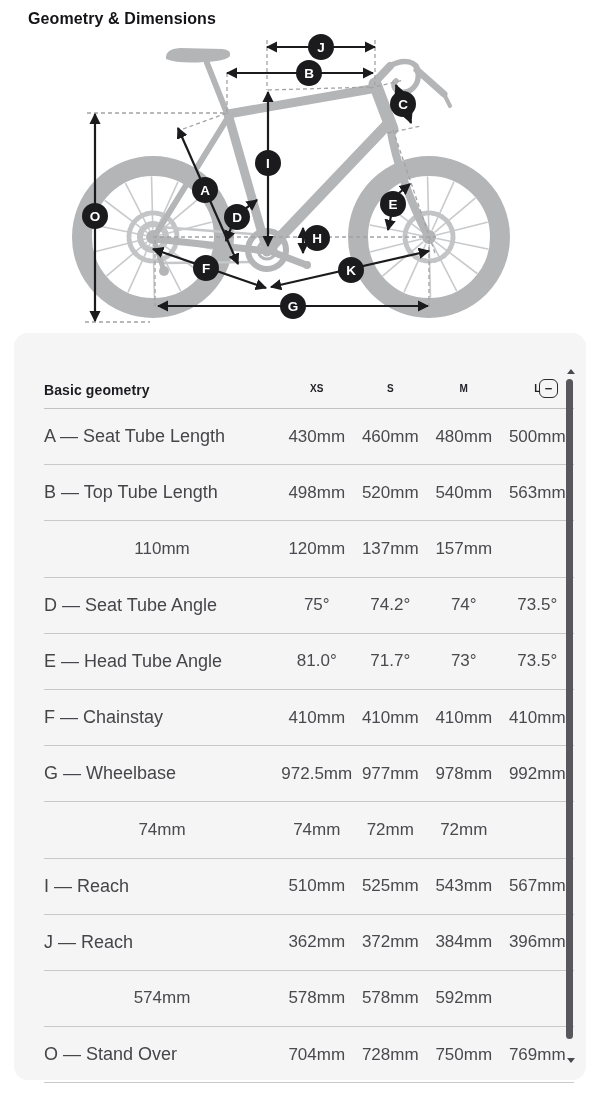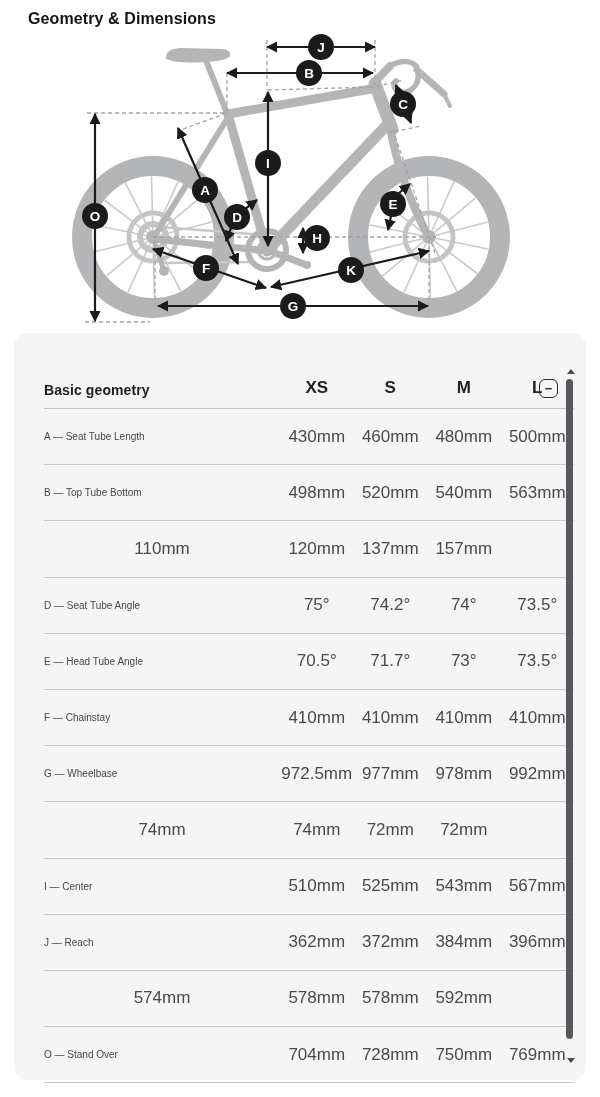--- a/index.html
+++ b/index.html
@@ -9,23 +9,23 @@
   .diagram{position:absolute;left:0;top:0;width:600px;height:335px;}
 
   .card{position:absolute;left:14px;top:333px;width:572px;height:747px;background:#f5f5f6;border-radius:14px;}
   .card-head{position:absolute;left:30px;right:28px;top:10px;display:flex;justify-content:space-between;align-items:center;margin-top:36px;}
   .card-title{font-size:14px;font-weight:bold;color:#1d1d21;letter-spacing:.1px;padding-top:2px;}
   .collapse-btn{width:19px;height:19px;border:1.6px solid #2a2a2e;border-radius:6px;background:transparent;
     color:#2a2a2e;font-size:13px;font-weight:bold;line-height:16px;text-align:center;padding:0;cursor:pointer;}
 
   .geo-table{position:absolute;left:30px;top:35px;width:530px;}
   .t-head{display:grid;grid-template-columns:236px repeat(4,1fr);align-items:center;height:40px;border-bottom:1px solid #c2c2c4;}
-  .t-head .col{font-size:17px;font-weight:bold;color:#232327;text-align:center;}
+  .t-head .col{font-size:10px;font-weight:bold;color:#232327;text-align:center;}
   .t-row{display:grid;grid-template-columns:236px repeat(4,1fr);align-items:center;height:55.2px;border-bottom:1px solid #c9c9cb;}
-  .t-row .lbl{font-size:10px;color:#46464a;text-align:left;}
+  .t-row .lbl{font-size:18px;color:#46464a;text-align:left;}
   .t-row .val{font-size:17px;color:#4a4a4e;text-align:center;}
 
   .scrollbar{position:absolute;right:11px;top:36px;width:10px;height:694px;}
   .sb-up,.sb-down{position:absolute;left:2px;width:0;height:0;border-left:4px solid transparent;border-right:4px solid transparent;}
   .sb-up{top:0;border-bottom:5px solid #4a4a4e;}
   .sb-down{bottom:0;border-top:5px solid #4a4a4e;}
   .sb-thumb{position:absolute;left:1px;top:10px;width:7px;height:660px;background:#58585c;border-radius:4px;}
 </style>
 </head>
 <body>
@@ -209,42 +209,42 @@
           <div class="col">L</div>
         </div>
         <div class="t-row">
           <div class="lbl">A — Seat Tube Length</div>
           <div class="val">430mm</div>
           <div class="val">460mm</div>
           <div class="val">480mm</div>
           <div class="val">500mm</div>
         </div>
         <div class="t-row">
-          <div class="lbl">B — Top Tube Bottom</div>
+          <div class="lbl">B — Top Tube Length</div>
           <div class="val">498mm</div>
           <div class="val">520mm</div>
           <div class="val">540mm</div>
           <div class="val">563mm</div>
         </div>
         <div class="t-row">
           <div class="val">110mm</div>
           <div class="val">120mm</div>
           <div class="val">137mm</div>
           <div class="val">157mm</div>
         </div>
         <div class="t-row">
           <div class="lbl">D — Seat Tube Angle</div>
           <div class="val">75°</div>
           <div class="val">74.2°</div>
           <div class="val">74°</div>
           <div class="val">73.5°</div>
         </div>
         <div class="t-row">
           <div class="lbl">E — Head Tube Angle</div>
-          <div class="val">70.5°</div>
+          <div class="val">81.0°</div>
           <div class="val">71.7°</div>
           <div class="val">73°</div>
           <div class="val">73.5°</div>
         </div>
         <div class="t-row">
           <div class="lbl">F — Chainstay</div>
           <div class="val">410mm</div>
           <div class="val">410mm</div>
           <div class="val">410mm</div>
           <div class="val">410mm</div>
@@ -256,21 +256,21 @@
           <div class="val">978mm</div>
           <div class="val">992mm</div>
         </div>
         <div class="t-row">
           <div class="val">74mm</div>
           <div class="val">74mm</div>
           <div class="val">72mm</div>
           <div class="val">72mm</div>
         </div>
         <div class="t-row">
-          <div class="lbl">I — Center</div>
+          <div class="lbl">I — Reach</div>
           <div class="val">510mm</div>
           <div class="val">525mm</div>
           <div class="val">543mm</div>
           <div class="val">567mm</div>
         </div>
         <div class="t-row">
           <div class="lbl">J — Reach</div>
           <div class="val">362mm</div>
           <div class="val">372mm</div>
           <div class="val">384mm</div>

